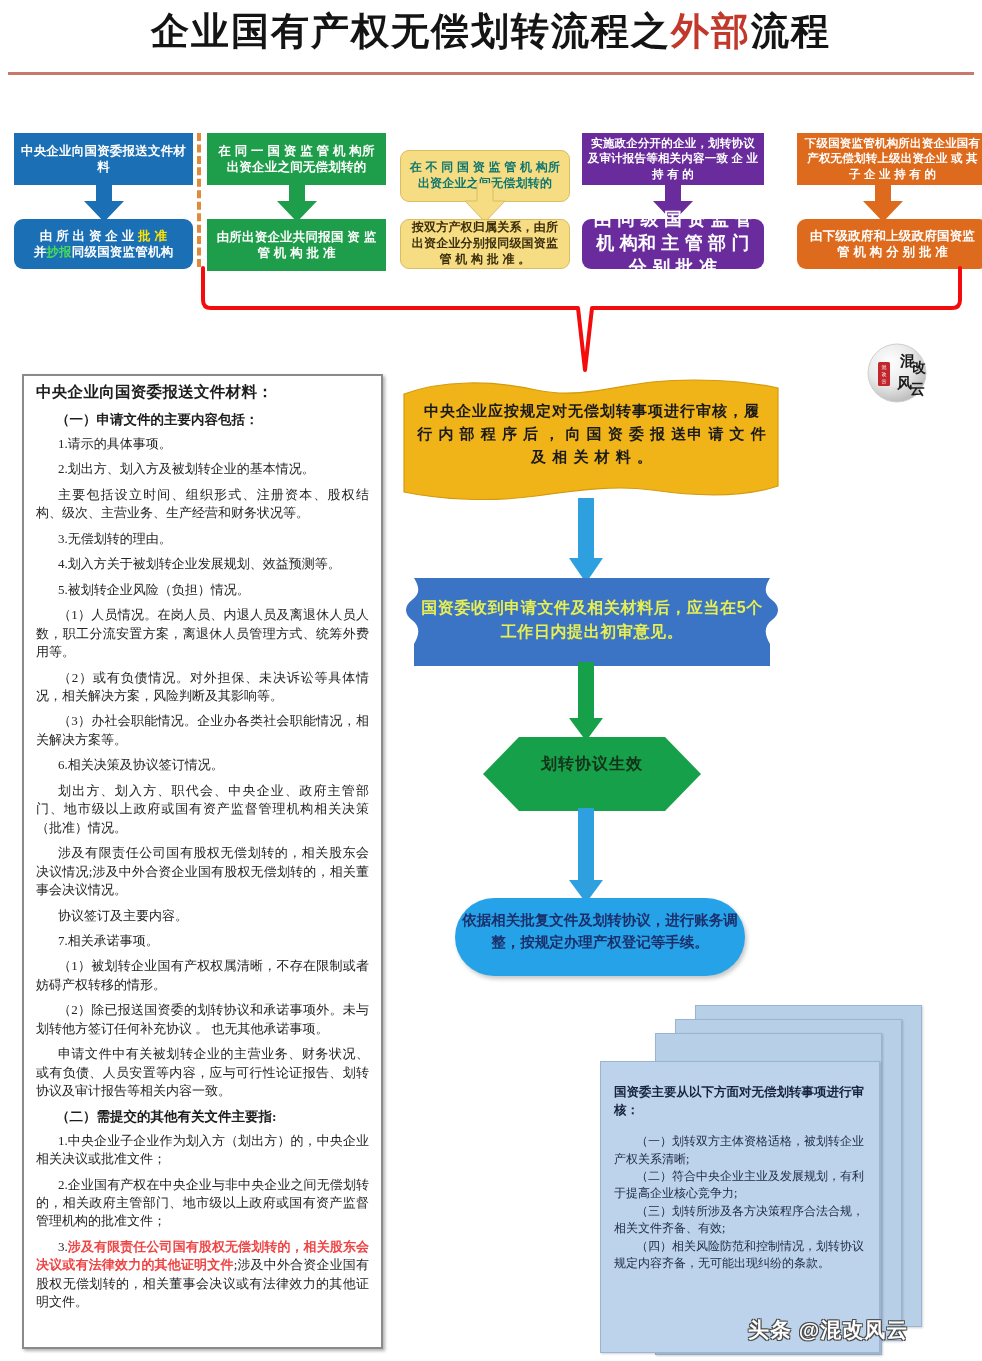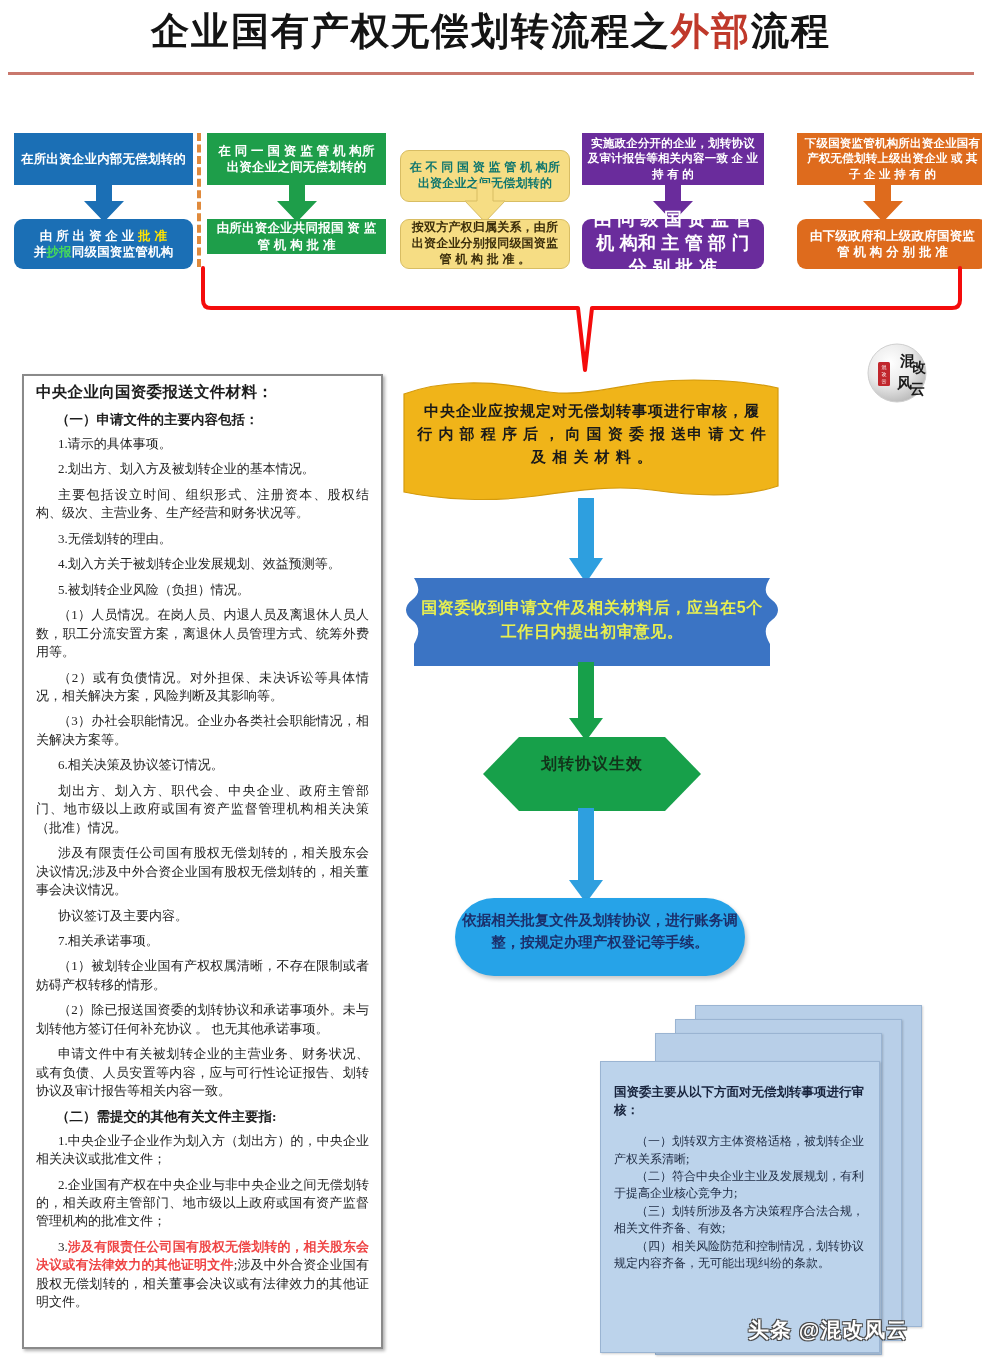--- a/index.html
+++ b/index.html
@@ -157,40 +157,40 @@
 <div class="stage">
 
   <div class="title">
     <span>企业国有产权无偿划转流程之</span><span class="accent">外部</span><span>流程</span>
   </div>
   <div class="title-rule"></div>
 
   <div class="colwrap">
 
     <div class="col" style="left:14px;width:179px;">
-      <div class="cbox" style="background:#1b6fb5;width:179px;height:52px;font-size:12.5px;">在所出资企业内部无偿划转的</div>
+      <div class="cbox" style="background:#1b6fb5;width:179px;height:52px;font-size:12.5px;">中央企业向国资委报送文件材料</div>
       <svg class="arrow-stem" width="42" height="40" viewBox="0 0 42 40" style="top:50px;">
         <path d="M13,0 L29,0 L29,18 L41,18 L21,39 L1,18 L13,18 Z" fill="#1b6fb5"></path>
       </svg>
       <div class="cbox round" style="background:#1b6fb5;width:179px;height:50px;top:86px;position:absolute;font-size:12.5px;">
         <span style="display:block;">
           <span>由 所 出 资 企 业 </span><span class="hl-y">批 准</span><br>
           <span>并</span><span class="hl-g">抄报</span><span>同级国资监管机构</span>
         </span>
       </div>
     </div>
 
     <div class="vsep" style="left:197px;"></div>
 
     <div class="col" style="left:207px;width:179px;">
       <div class="cbox" style="background:#1e9e4a;width:179px;height:52px;font-size:12.5px;">在 同 一 国 资 监 管 机 构所出资企业之间无偿划转的</div>
       <svg class="arrow-stem" width="42" height="40" viewBox="0 0 42 40" style="top:50px;">
         <path d="M13,0 L29,0 L29,18 L41,18 L21,39 L1,18 L13,18 Z" fill="#1e9e4a"></path>
       </svg>
-      <div class="cbox" style="background:#1e9e4a;width:179px;height:35px;top:86px;position:absolute;font-size:12.5px;">由所出资企业共同报国 资 监 管 机 构 批 准</div>
+      <div class="cbox" style="background:#1e9e4a;width:179px;height:52px;top:86px;position:absolute;font-size:12.5px;">由所出资企业共同报国 资 监 管 机 构 批 准</div>
     </div>
 
     <div class="col" style="left:400px;width:170px;">
       <div class="cbox round" style="background:#f6dd84;color:#0f766e;width:170px;height:52px;font-size:12px;border:1px solid #d8bd63;margin-top:17px;">在 不 同 国 资 监 管 机 构所出资企业之间无偿划转的</div>
       <svg class="arrow-stem" width="42" height="40" viewBox="0 0 42 40" style="top:50px;">
         <path d="M13,0 L29,0 L29,18 L41,18 L21,39 L1,18 L13,18 Z" fill="#f6dd84" stroke="#d8bd63"></path>
       </svg>
       <div class="cbox round" style="background:#f6dd84;color:#3b2d0a;width:170px;height:50px;top:86px;position:absolute;font-size:12px;border:1px solid #d8bd63;text-align:center;">按双方产权归属关系，由所出资企业分别报同级国资监管 机 构 批 准 。</div>
     </div>
 

